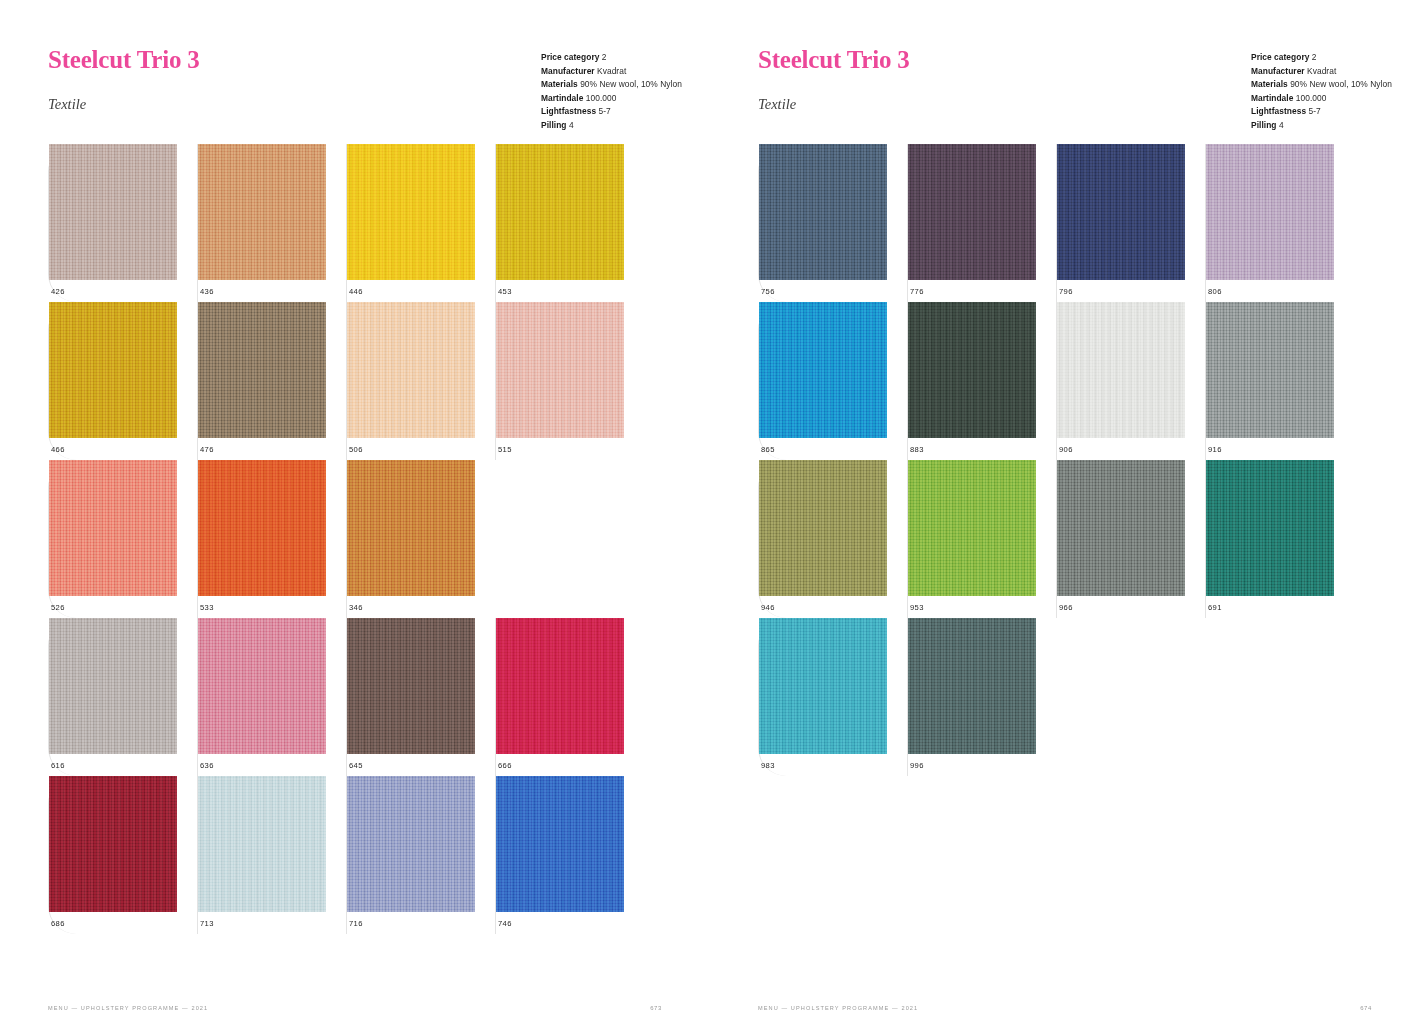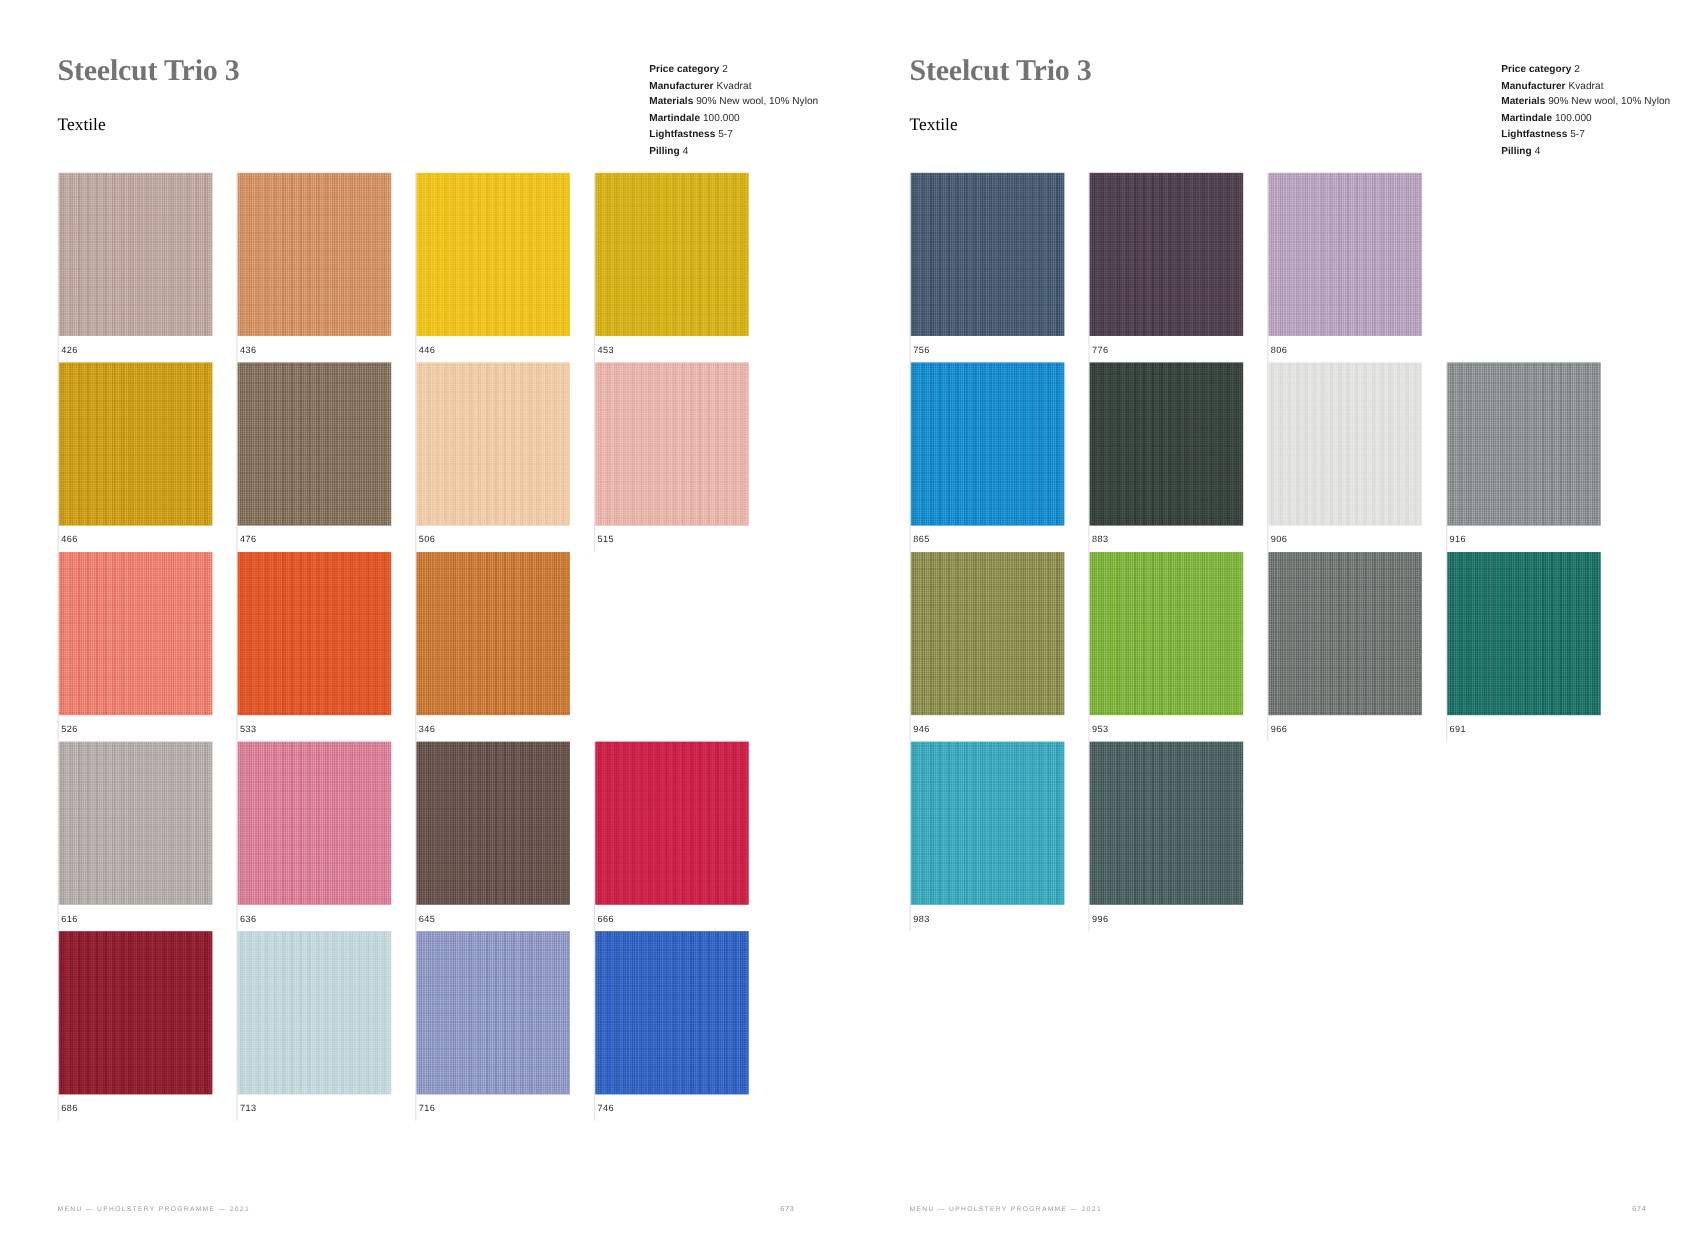--- a/index.html
+++ b/index.html
@@ -39,28 +39,29 @@
     position: absolute;
     left: 48px;
     top: 46px;
   }
 
   .page-title {
     font-family: "Liberation Serif", serif;
     font-size: 25px;
     font-weight: 700;
     letter-spacing: -0.2px;
-    color: #737373;
+    color: #ec4899;
     line-height: 1.1;
   }
 
   .page-subtitle {
     font-family: "Liberation Serif", serif;
+    font-style: italic;
     font-size: 14.5px;
-    color: #000000;
+    color: #404040;
     margin-top: 22px;
   }
 
   .specs {
     position: absolute;
     left: 497px;
     top: 51px;
     font-size: 8.4px;
     line-height: 1.62;
     color: #1a1a1a;
@@ -84,21 +85,21 @@
     height: 158px;
   }
 
   .cell {
     width: 149px;
     position: relative;
     border-left: 1px solid #e3e3e3;
     padding-left: 0;
   }
 
-  .cell:first-child { border-left: 1px solid #e3e3e3; }
+  .cell:first-child { border-left: 1px solid #e3e3e3; border-radius: 28px; }
 
   .cell.empty { border-left: 1px solid transparent; }
 
   .swatch {
     position: relative;
     width: 128px;
     height: 136px;
     overflow: hidden;
   }
 
@@ -287,20 +288,24 @@
         <div class="grid-row">
           <div class="cell">
             <div class="swatch" style="background-color: rgb(70, 89, 110);"></div>
             <div class="swatch-label">756</div>
           </div>
           <div class="cell">
             <div class="swatch" style="background-color: rgb(77, 61, 77);"></div>
             <div class="swatch-label">776</div>
           </div>
           <div class="cell">
+            <div class="swatch" style="background-color: rgb(47, 58, 99);"></div>
+            <div class="swatch-label">796</div>
+          </div>
+          <div class="cell">
             <div class="swatch" style="background-color: rgb(183, 162, 190);"></div>
             <div class="swatch-label">806</div>
           </div>
         </div>
         <div class="grid-row">
           <div class="cell">
             <div class="swatch" style="background-color: rgb(22, 137, 204);"></div>
             <div class="swatch-label">865</div>
           </div>
           <div class="cell">

